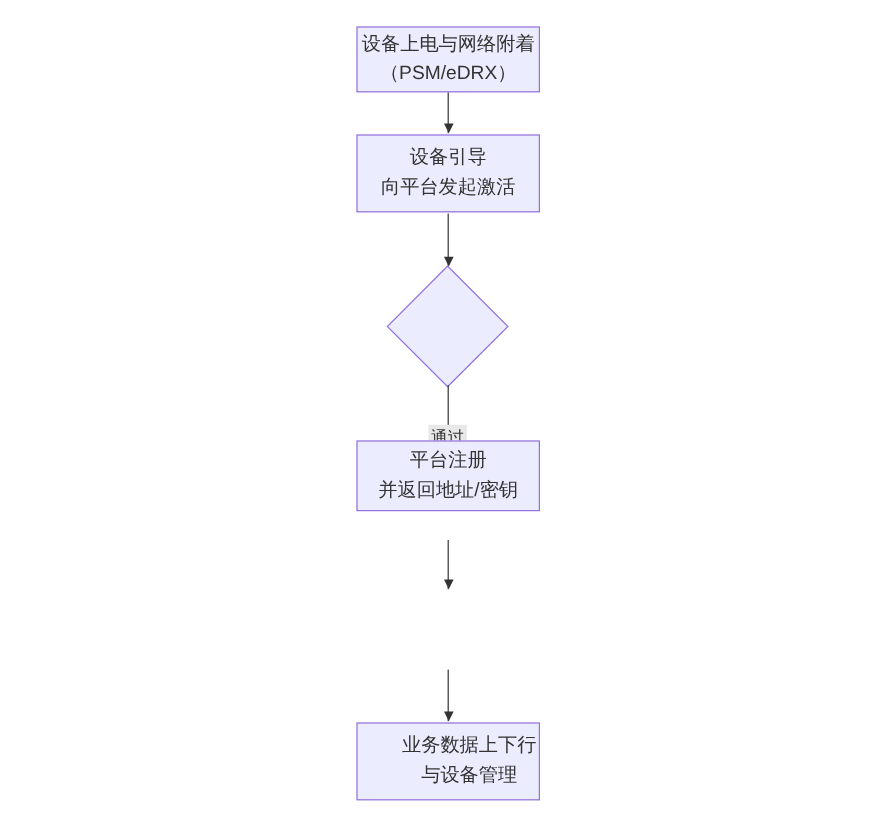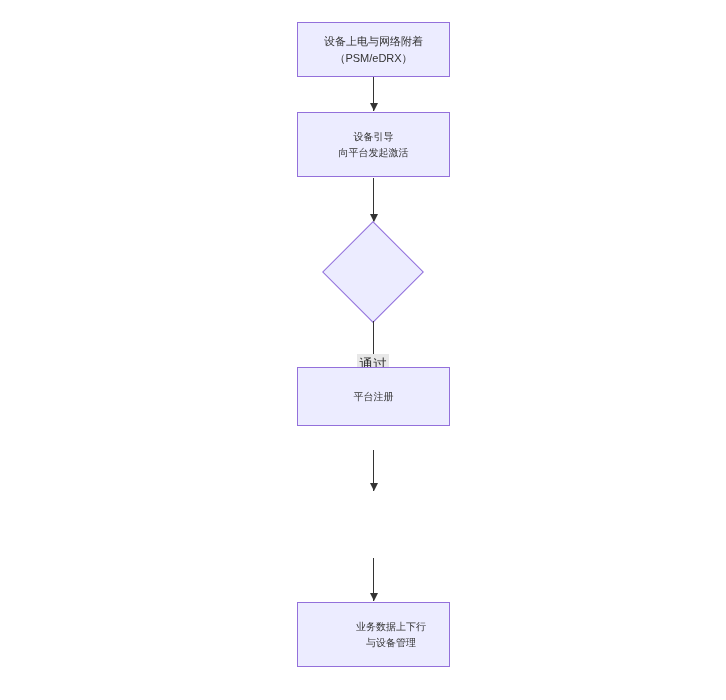--- a/index.html
+++ b/index.html
@@ -21,24 +21,24 @@
     width: 153px;
     box-sizing: border-box;
     background: #ECECFF;
     border: 1px solid #9370DB;
     color: #333333;
     display: flex;
     flex-direction: column;
     align-items: center;
     justify-content: center;
     text-align: center;
-    font-size: 10px;
+    font-size: 16px;
     line-height: 1.55;
   }
-  .node.small-font { font-size: 11px; line-height: 1.5; }
+  .node.small-font { font-size: 16px; line-height: 1.5; }
   .arrow {
     position: absolute;
     left: 373px;
     width: 0;
     border-left: 1px solid #333333;
   }
   .arrow::after {
     content: "";
     position: absolute;
     bottom: 0;
@@ -106,20 +106,21 @@
 
   <div class="diamond-shape"></div>
 
   <div class="arrow" style="top:321px; height:61px;"></div>
   <div class="edge-label">
     <span>通过</span>
   </div>
 
   <div class="node" style="top:367px; height:59px;">
     <div>平台注册</div>
+    <div>并返回地址/密钥</div>
   </div>
 
   <div class="arrow" style="top:450px; height:41px;"></div>
 
 
   <div class="arrow" style="top:558px; height:43px;"></div>
 
   <div class="node" style="top:602px; height:65px;padding-left:35px;">
     <div>业务数据上下行</div>
     <div>与设备管理</div>

